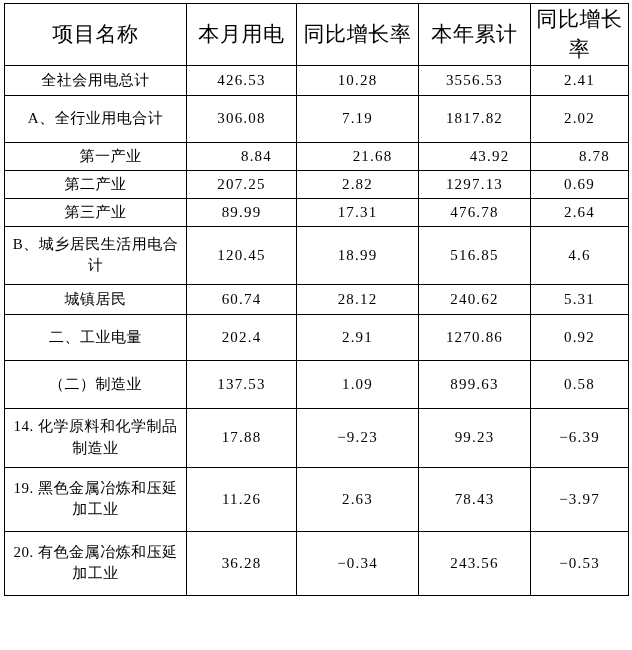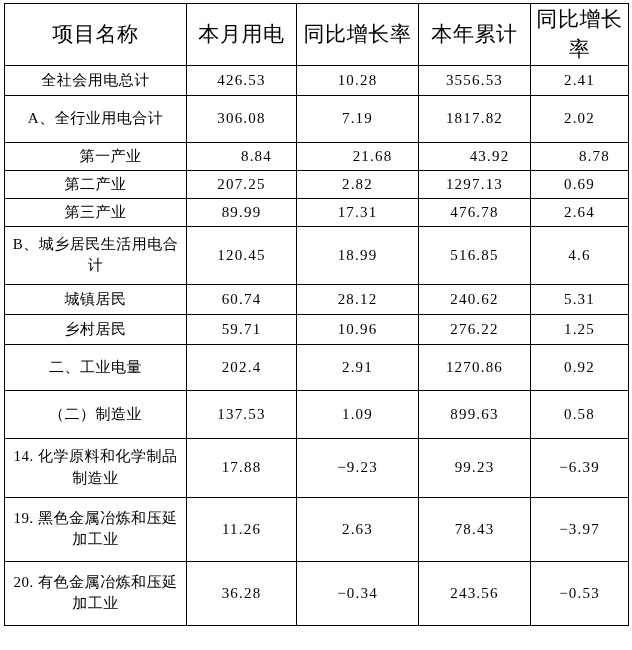--- a/index.html
+++ b/index.html
@@ -132,27 +132,20 @@
         <td class="num">516.85</td>
         <td class="num">4.6</td>
       </tr>
       <tr class="r-7">
         <td class="label">城镇居民</td>
         <td class="num">60.74</td>
         <td class="num">28.12</td>
         <td class="num">240.62</td>
         <td class="num">5.31</td>
       </tr>
-      <tr class="r-8">
-        <td class="label">乡村居民</td>
-        <td class="num">59.71</td>
-        <td class="num">10.96</td>
-        <td class="num">276.22</td>
-        <td class="num">1.25</td>
-      </tr>
       <tr class="r-9">
         <td class="label">二、工业电量</td>
         <td class="num">202.4</td>
         <td class="num">2.91</td>
         <td class="num">1270.86</td>
         <td class="num">0.92</td>
       </tr>
       <tr class="r-10">
         <td class="label">（二）制造业</td>
         <td class="num">137.53</td>

